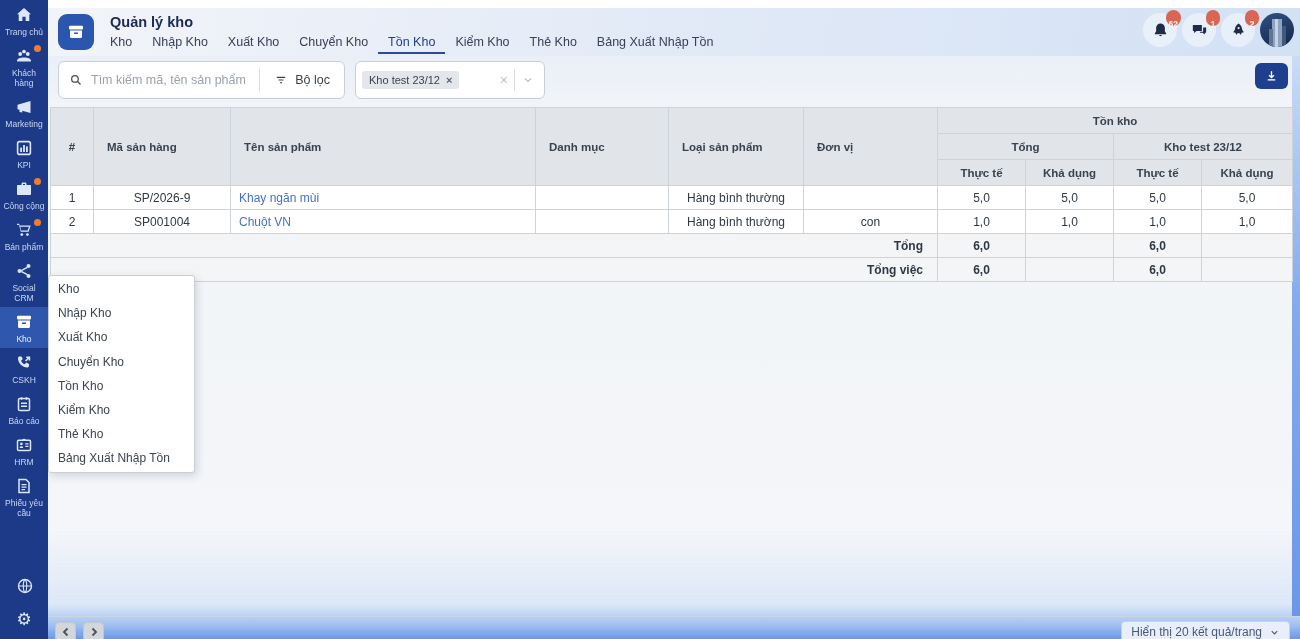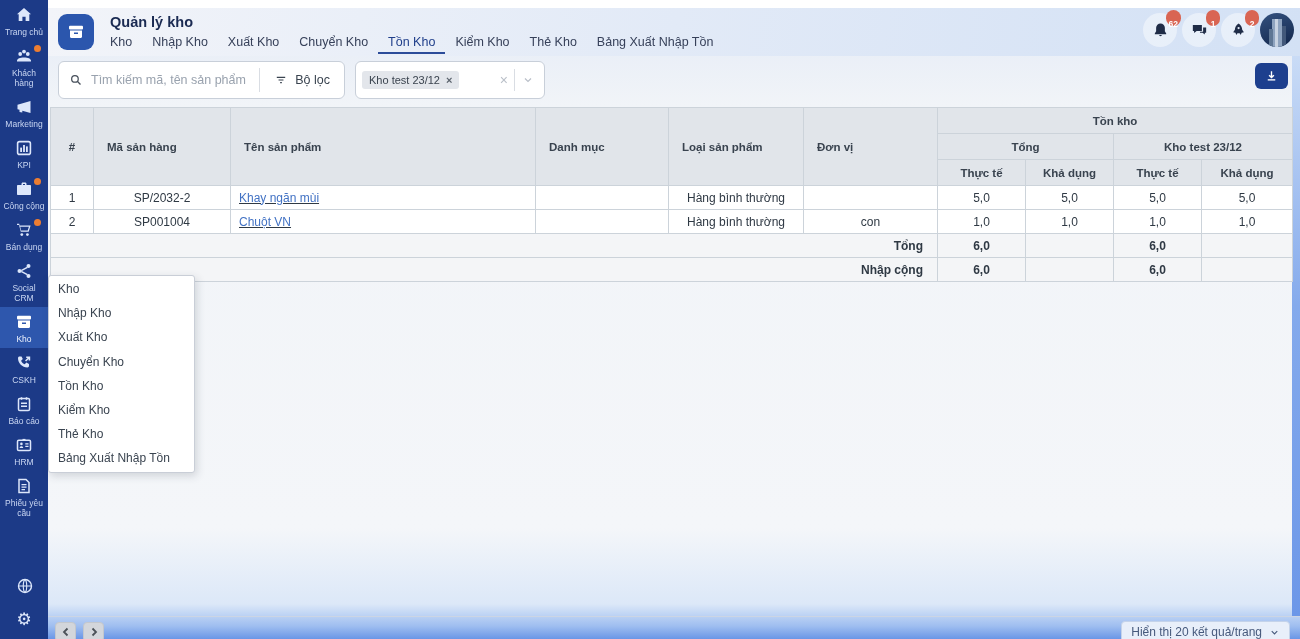--- a/index.html
+++ b/index.html
@@ -82,21 +82,21 @@
 
   
   .grid { position:absolute; left:2px; top:99px; border-collapse:collapse; table-layout:fixed;
     width:1242px; background:#fff; font-size:12px; color:#2f3944; }
   .grid th, .grid td { border:1px solid #ccd3da; padding:0 8px; height:24px; overflow:hidden;
     white-space:nowrap; }
   .grid thead th { background:#e1e5ea; font-size:11.5px; color:#39434f; font-weight:bold; height:26px; }
   .grid thead .left-h { text-align:left; padding-left:13px; }
   .grid thead .cen-h { text-align:center; }
   .td-c { text-align:center; }
-  .td-l { text-align:left;text-decoration:underline; }
+  .td-l { text-align:left; }
   .plink { color:#4272c4; cursor:pointer; }
   .total-row td { background:#f4f5f7; font-weight:bold; }
   .total-label { text-align:right; padding-right:14px !important; }
 
   
   .menu { position:absolute; left:0; top:267px; width:147px; background:#fff;
     border:1px solid #c9ced7; border-radius:3px; box-shadow:2px 3px 8px rgba(50,60,80,.18);
     z-index:40; padding:1px 0; }
   .menu-item { height:24.2px; line-height:24.2px; padding-left:9px; font-size:12px; color:#3a4450;
     cursor:pointer; white-space:nowrap; }
@@ -168,21 +168,21 @@
     </a>
     <a class="s-item">
       <span class="s-icon">
         <svg viewBox="0 0 20 20" fill="currentColor">
             <path d="M3 3.8h2.2l.4 1.7h11l-1.9 6.3H6.8L5 4.9H3zM7.1 10.6h6.6l1.2-3.9H6.2z"></path>
             <circle cx="7.8" cy="14.6" r="1.4"></circle>
             <circle cx="13.4" cy="14.6" r="1.4"></circle>
           </svg>
         <span class="s-dot"></span>
       </span>
-      <span class="s-label">Bán dụng</span>
+      <span class="s-label">Bán phẩm</span>
     </a>
     <a class="s-item">
       <span class="s-icon">
         <svg viewBox="0 0 20 20" fill="currentColor">
             <circle cx="14.5" cy="5" r="2"></circle>
             <circle cx="5.5" cy="10" r="2"></circle>
             <circle cx="14.5" cy="15" r="2"></circle>
             <path d="M6.8 9.1l6.2-3.4.7 1.2-6.2 3.4zM6.8 10.9l6.2 3.4.7-1.2-6.2-3.4z"></path>
           </svg>
       </span>
@@ -372,21 +372,21 @@
         <tr>
           <th class="cen-h">Thực tế</th>
           <th class="cen-h">Khả dụng</th>
           <th class="cen-h">Thực tế</th>
           <th class="cen-h">Khả dụng</th>
         </tr>
       </thead>
       <tbody>
         <tr>
           <td class="td-c">1</td>
-          <td class="td-c">SP/2032-2</td>
+          <td class="td-c">SP/2026-9</td>
           <td class="td-l"><span class="plink">Khay ngăn mùi</span></td>
           <td class="td-c"></td>
           <td class="td-c">Hàng bình thường</td>
           <td class="td-c"></td>
           <td class="td-c">5,0</td>
           <td class="td-c">5,0</td>
           <td class="td-c">5,0</td>
           <td class="td-c">5,0</td>
         </tr>
         <tr>
@@ -402,21 +402,21 @@
           <td class="td-c">1,0</td>
         </tr>
         <tr class="total-row">
           <td colspan="6" class="total-label">Tổng</td>
           <td class="td-c">6,0</td>
           <td class="td-c"></td>
           <td class="td-c">6,0</td>
           <td class="td-c"></td>
         </tr>
         <tr class="total-row">
-          <td colspan="6" class="total-label">Nhập cộng</td>
+          <td colspan="6" class="total-label">Tổng việc</td>
           <td class="td-c">6,0</td>
           <td class="td-c"></td>
           <td class="td-c">6,0</td>
           <td class="td-c"></td>
         </tr>
       </tbody>
     </table>
 
     <div class="menu">
       <div class="menu-item">Kho</div>

